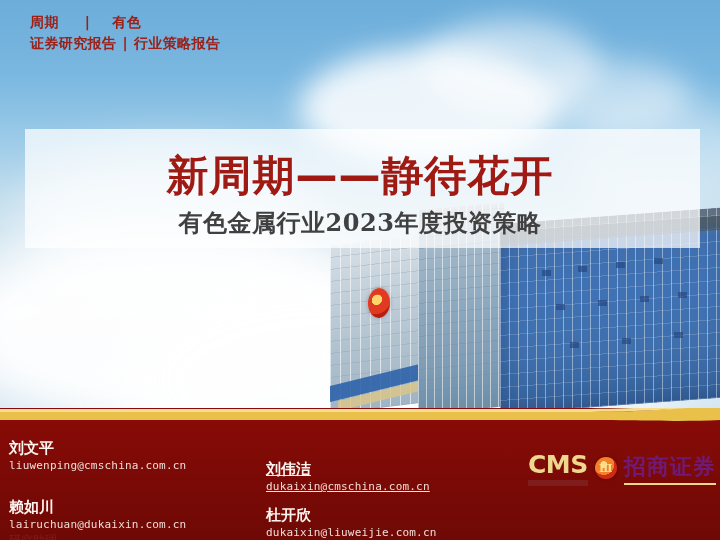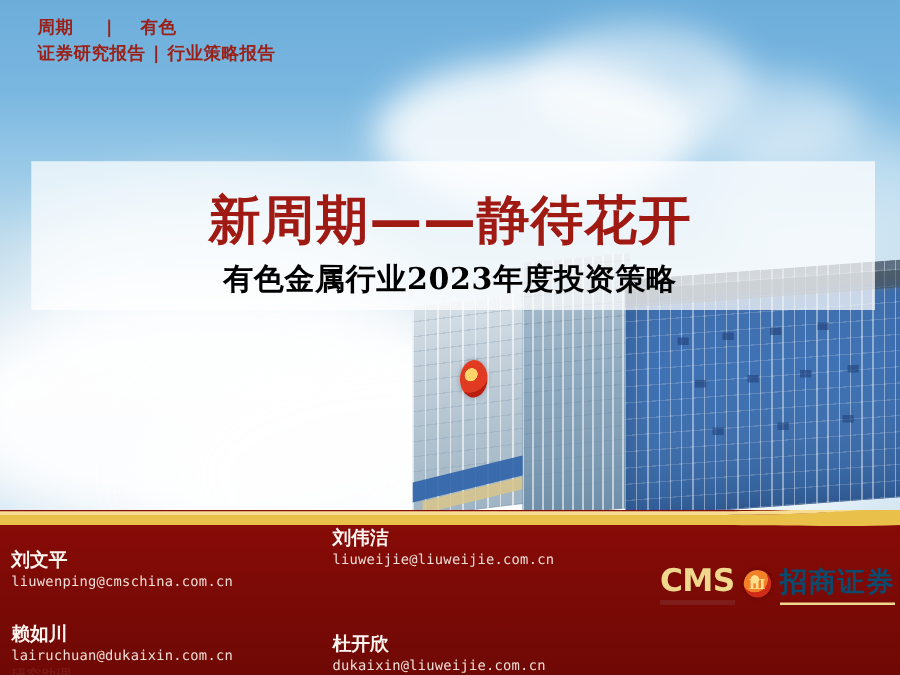--- a/index.html
+++ b/index.html
@@ -98,21 +98,21 @@
 
   
   .title-wrap{position:absolute;left:0;top:140px;width:720px;text-align:center;margin-top:12px;}
   .main-title{
     color:#a01a14;font-size:42px;font-weight:700;letter-spacing:1px;
     font-family:"DejaVu Sans","Liberation Sans",sans-serif;
     text-shadow:1px 1px 0 rgba(255,255,255,.35);
     line-height:48px;
   }
   .sub-title{
-    margin-top:8px;color:#000000;font-size:24px;font-weight:600;
+    margin-top:8px;color:#404040;font-size:24px;font-weight:600;
     font-family:"DejaVu Serif","Liberation Serif",serif;
     letter-spacing:.5px;line-height:30px;
   }
 
   
   .footer{
     position:absolute;left:0;top:408px;width:720px;height:132px;
     background:linear-gradient(180deg,#8a0b07 0%,#7e0a06 40%,#6f0905 100%);
   }
   .footer-curve{
@@ -129,42 +129,42 @@
   .f-col .mono{
     font-size:11px;line-height:15px;letter-spacing:.2px;
     font-family:"DejaVu Sans Mono","Liberation Mono",monospace;
     color:#f0dcd6;
   }
   .f-col .role{
     font-size:12px;line-height:17px;
     font-family:"DejaVu Sans","Liberation Sans",sans-serif;color:#7f1d1d;
   }
   .col-l1{left:9px;top:414px;}
-  .col-r1{left:266px;top:396px;}
+  .col-r1{left:266px;top:435px;text-decoration:underline;}
   .col-l2{left:9px;top:473px;}
   .col-r2{left:266px;top:481px;}
 
   
   .logo{position:absolute;left:528px;top:450px;display:flex;align-items:center;gap:7px;}
   .logo .cms{
     font-family:"DejaVu Sans","Liberation Sans",sans-serif;
     font-size:25px;font-weight:700;color:#f0d78e;letter-spacing:-.5px;
-    border-bottom:4px solid #7f1d1d;padding-bottom:1px;
+    border-bottom:6px solid #7f1d1d;padding-bottom:1px;
   }
   .logo .emblem{
     width:22px;height:22px;border-radius:50%;
     background:radial-gradient(circle at 40% 34%,#ffe08a 0 16%,#f2812a 18% 52%,#cf2b16 54% 100%);
     display:flex;align-items:center;justify-content:center;
     font-size:11px;font-weight:700;color:#ffdf8e;
     font-family:"DejaVu Serif","Liberation Serif",serif;
     box-shadow:0 0 3px rgba(0,0,0,.35);
   }
   .logo .cn{
     font-family:"DejaVu Sans","Liberation Sans",sans-serif;
-    font-size:22px;font-weight:700;color:#0c4a6e;letter-spacing:1px;
+    font-size:22px;font-weight:700;color:#701a75;letter-spacing:1px;
     border-bottom:2px solid #f0d78e;padding-bottom:1px;
   }
   .date{
     position:absolute;left:536px;top:500px;width:176px;text-align:center;
     color:#f6eae6;font-size:17px;
     font-family:"DejaVu Serif","Liberation Serif",serif;letter-spacing:.5px;
   }
 </style>
 </head>
 <body>
@@ -222,21 +222,21 @@
       <path d="M0,1 L560,1 C640,1 680,-1 720,-9 L720,-4 C680,2 640,4 560,4 L0,4 Z" fill="#f6dd92"></path>
     </svg>
   </div>
 
   <div class="f-col col-l1">
     <div class="name">刘文平</div>
     <div class="mono">liuwenping@cmschina.com.cn</div>
   </div>
   <div class="f-col col-r1">
     <div class="name">刘伟洁</div>
-    <div class="mono">liuweijie@liuweijie.com.cn</div>
+    <div class="mono">dukaixin@cmschina.com.cn</div>
   </div>
   <div class="f-col col-l2">
     <div class="name">赖如川</div>
     <div class="mono">lairuchuan@dukaixin.com.cn</div>
     <div class="role">研究助理</div>
   </div>
   <div class="f-col col-r2">
     <div class="name">杜开欣</div>
     <div class="mono">dukaixin@liuweijie.com.cn</div>
     <div class="role">研究助理</div>

